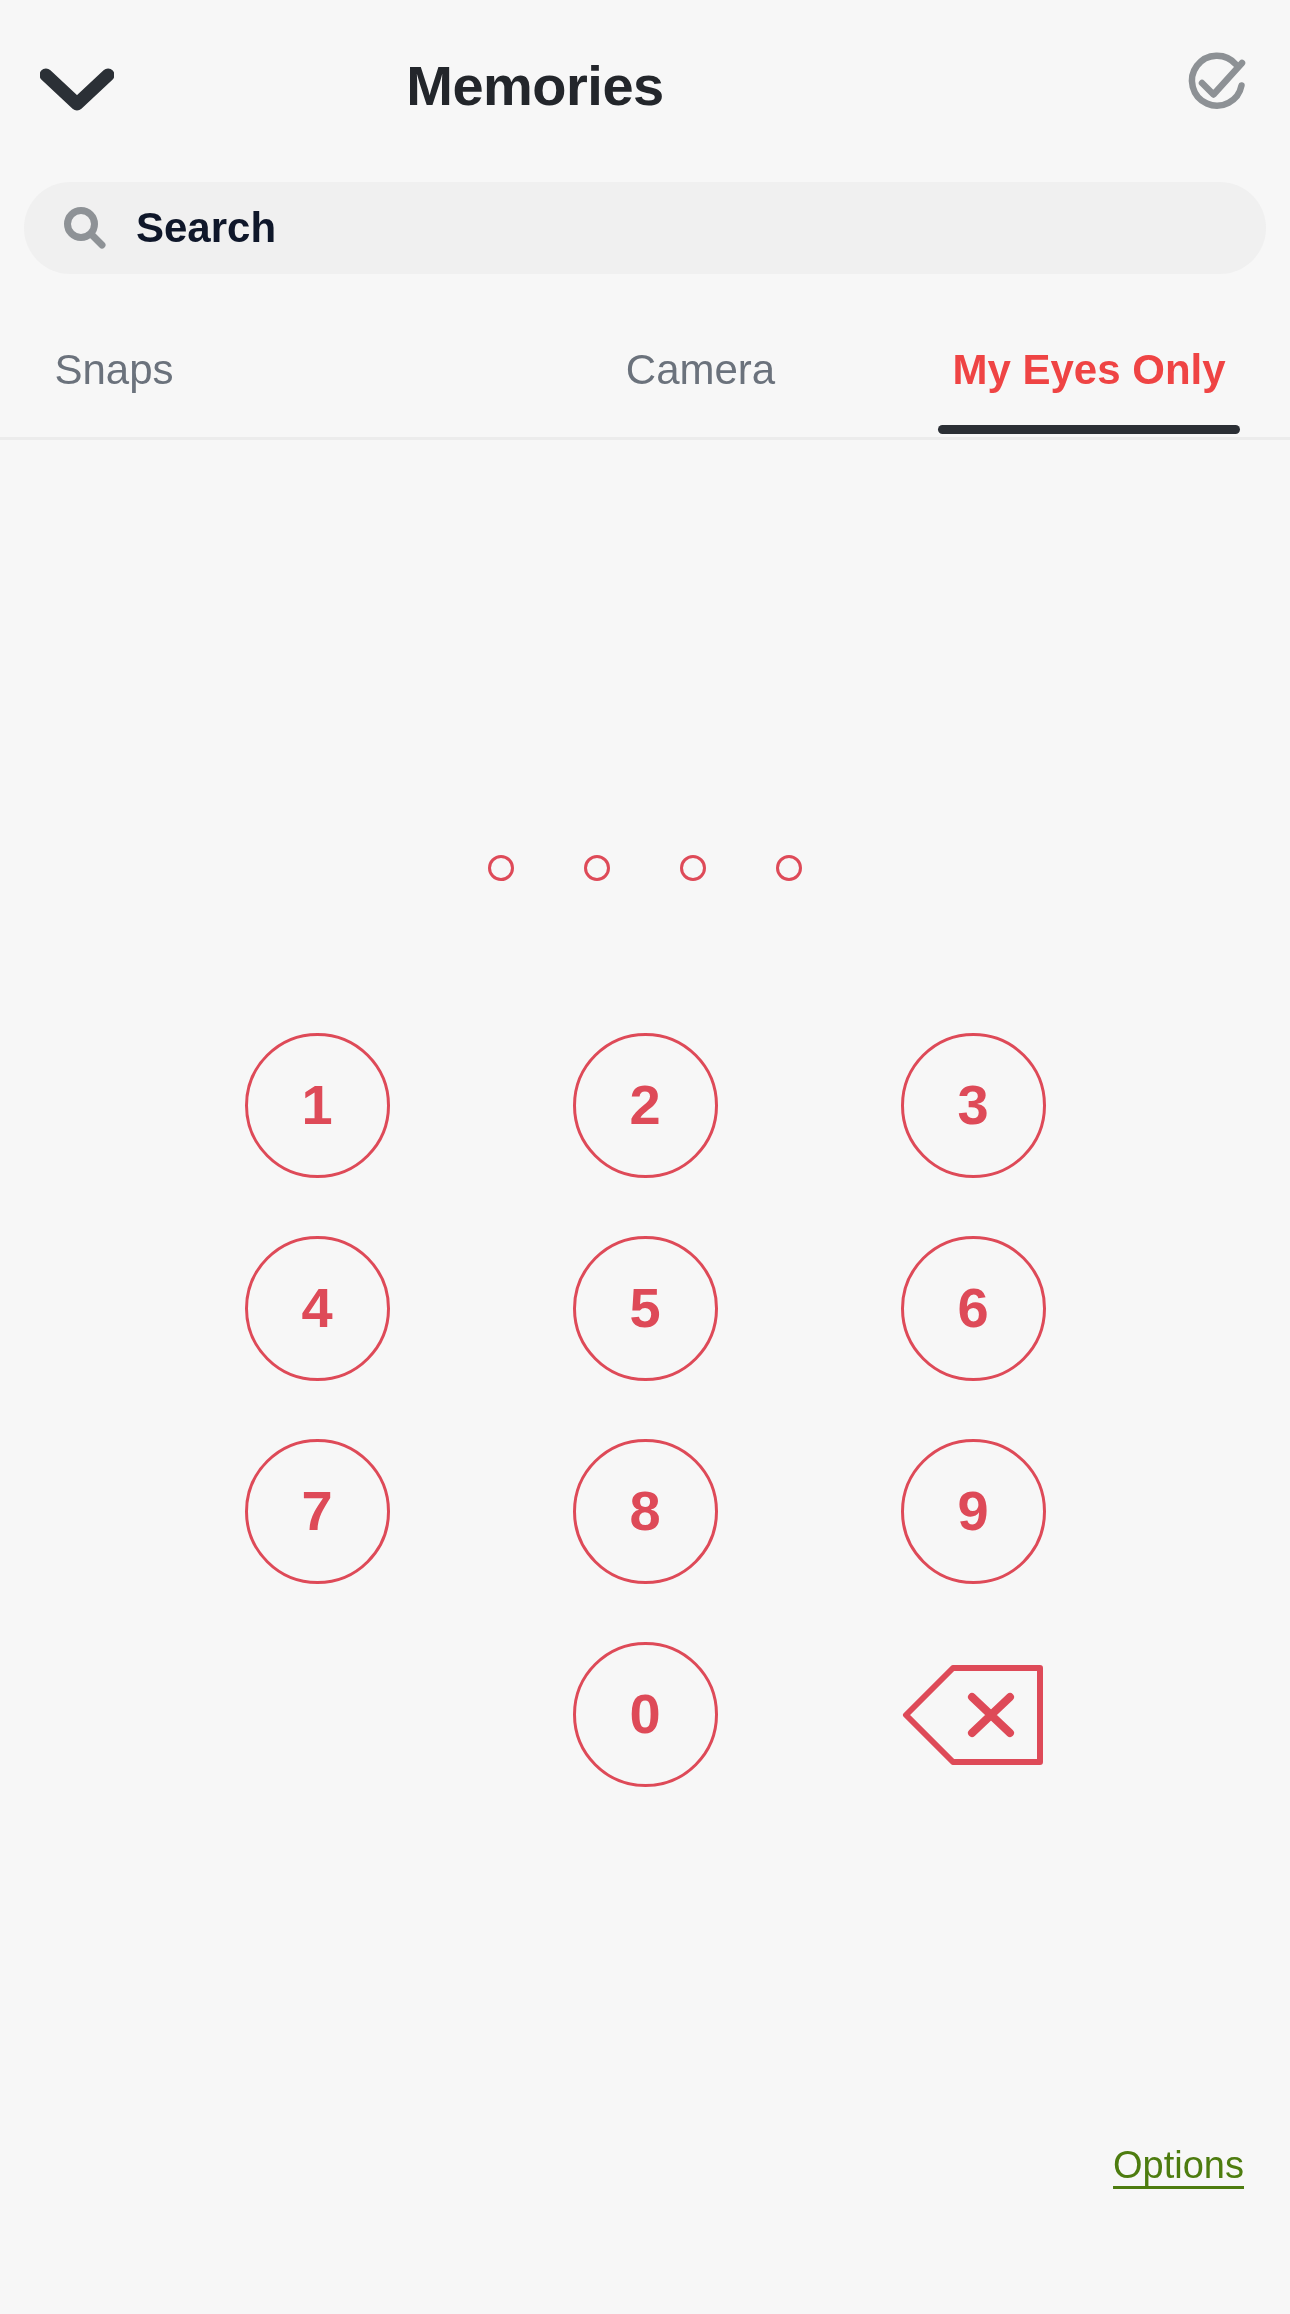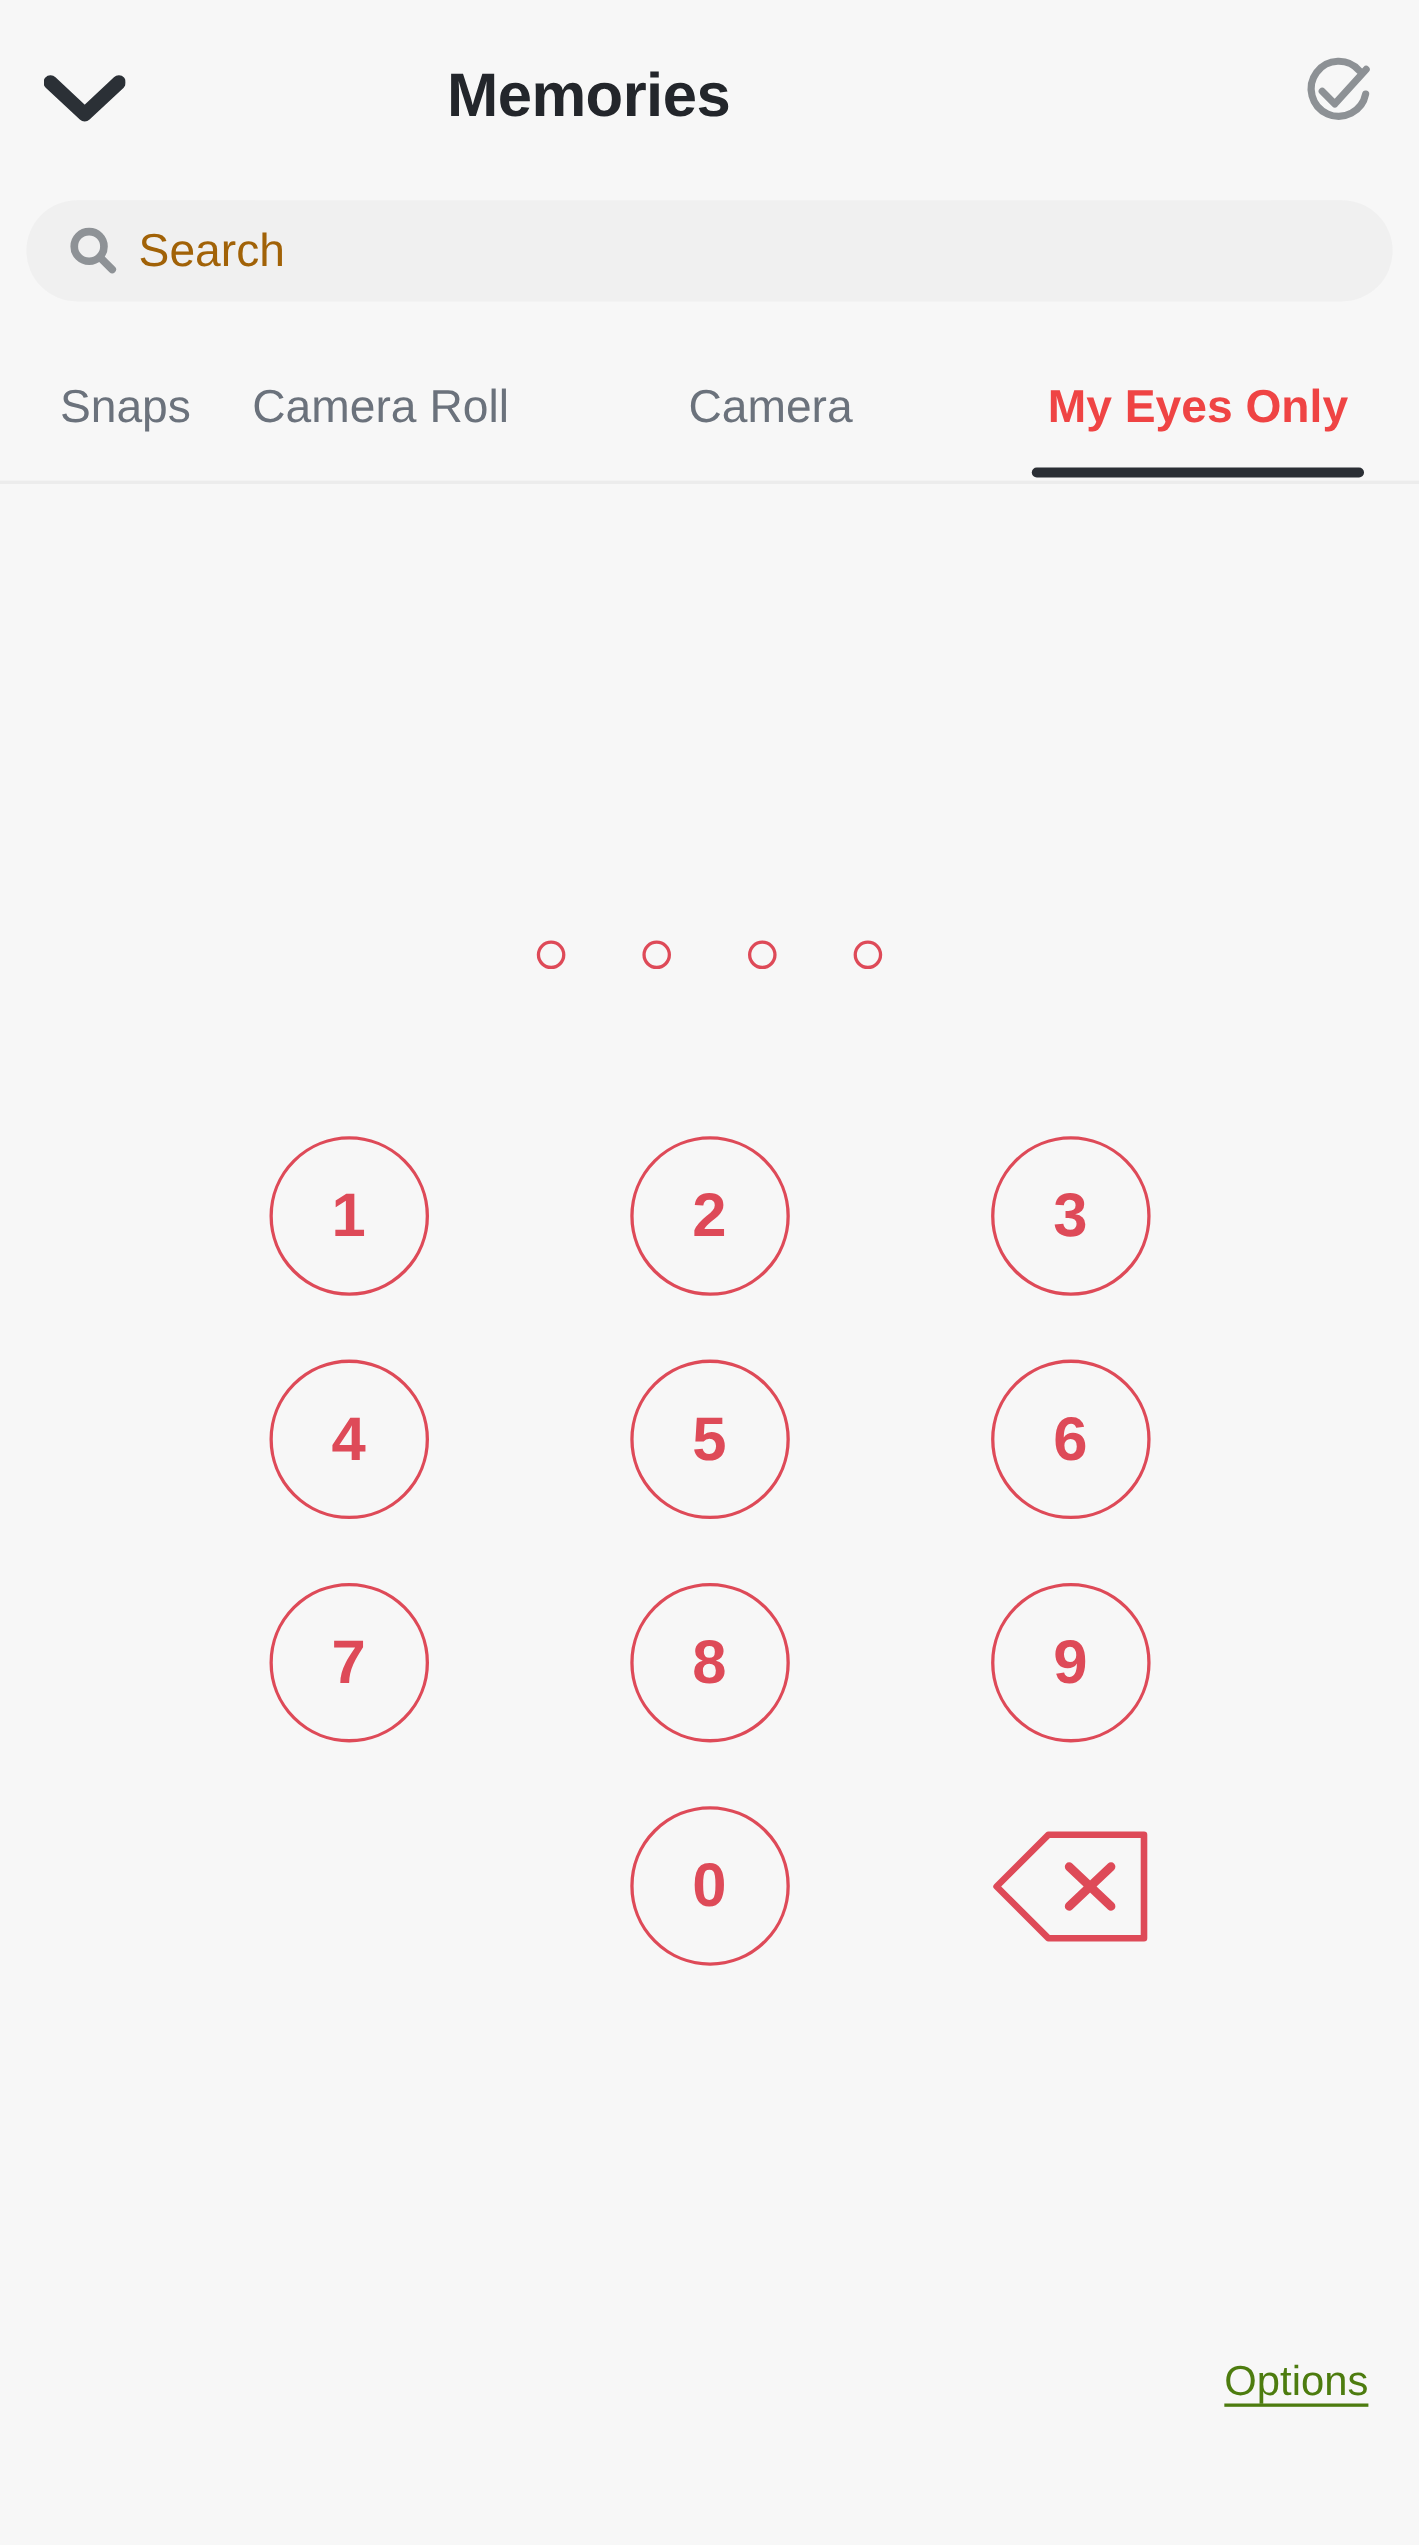--- a/index.html
+++ b/index.html
@@ -82,24 +82,24 @@
     margin-left: 38px;
     width: 46px;
     height: 46px;
     flex: 0 0 auto;
     display: flex;
     align-items: center;
     justify-content: center;
   }
 
   .search-placeholder {
-    margin-left: 18px;
+    margin-left: 28px;
     font-size: 42px;
-    color: #a16207;
-    font-weight: 400;
+    color: #0f172a;
+    font-weight: 700;
   }
 
   
   .tabs {
     position: absolute;
     left: 0;
     top: 320px;
     width: 1290px;
     height: 120px;
   }
@@ -272,23 +272,20 @@
       </svg>
     </span>
     <span class="search-placeholder">Search</span>
   </div>
 
   <div class="tabs">
     <div class="tab" style="left:0px; width:228px;">
       <span class="tab-label">Snaps</span>
     </div>
 
-    <div class="tab" style="left:166px; width:360px;">
-      <span class="tab-label">Camera Roll</span>
-    </div>
 
     <div class="tab" style="left:594px; width:213px;">
       <span class="tab-label">Camera</span>
     </div>
 
     <div class="tab active" style="left:938px; width:302px;">
       <span class="tab-label">My Eyes Only</span>
       <span class="tab-underline"></span>
     </div>
   </div>

